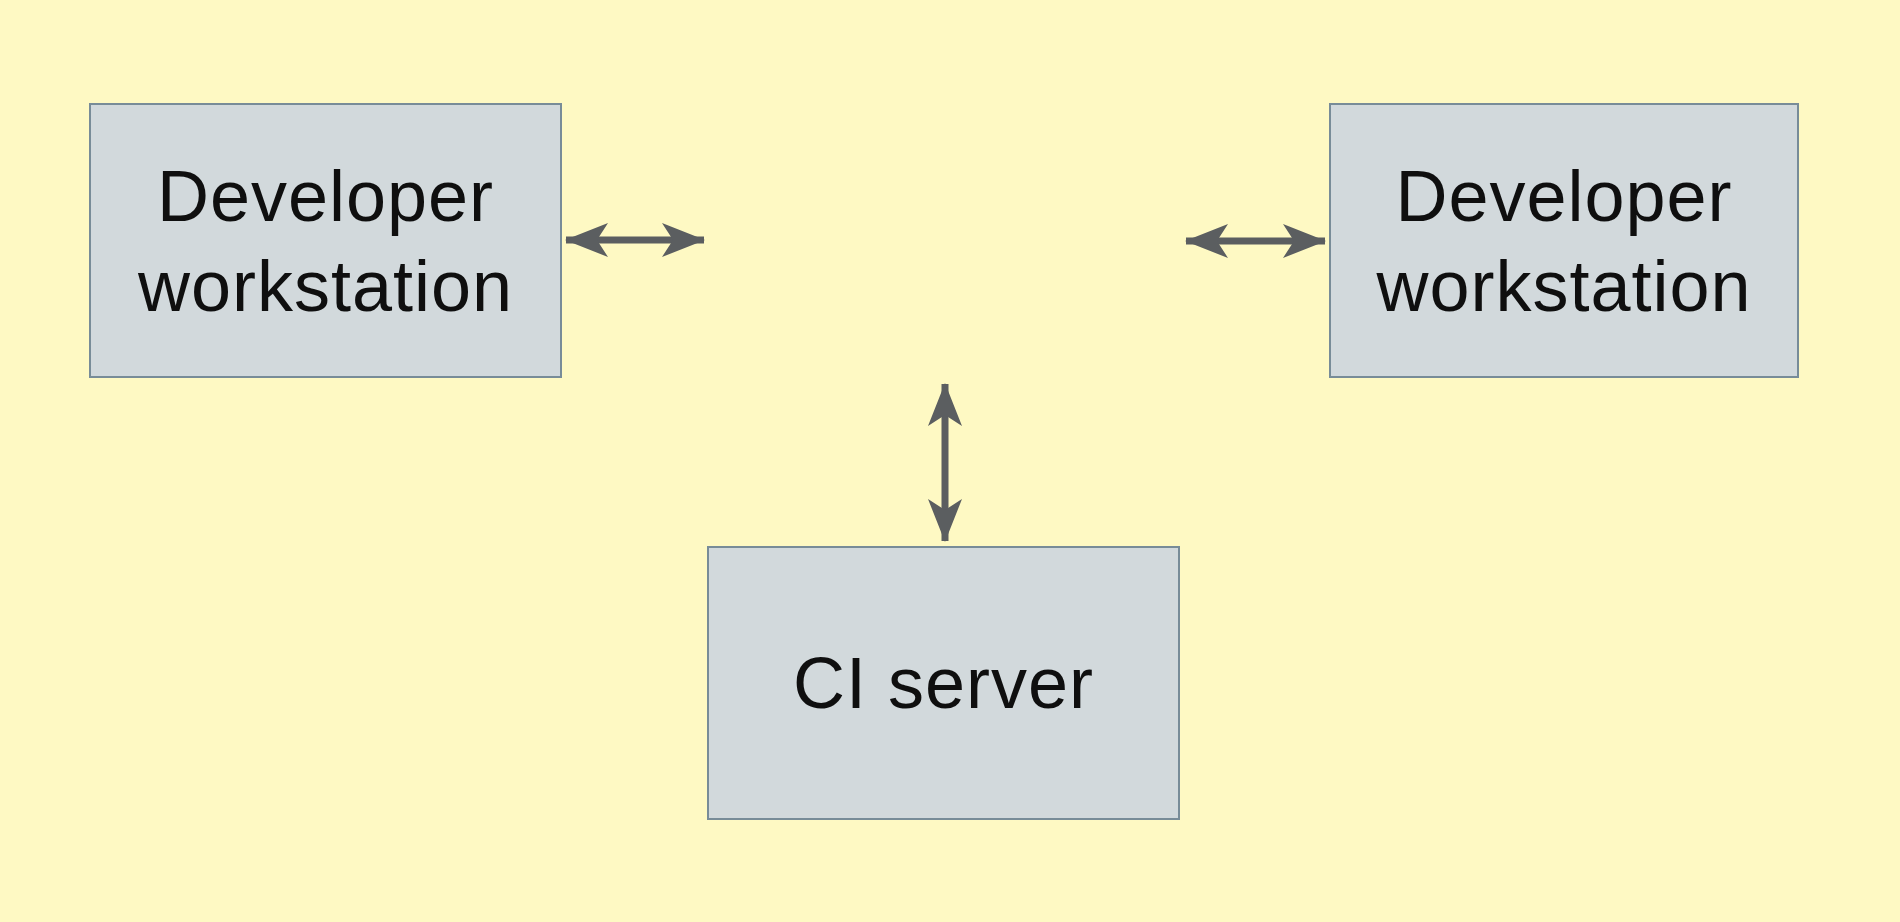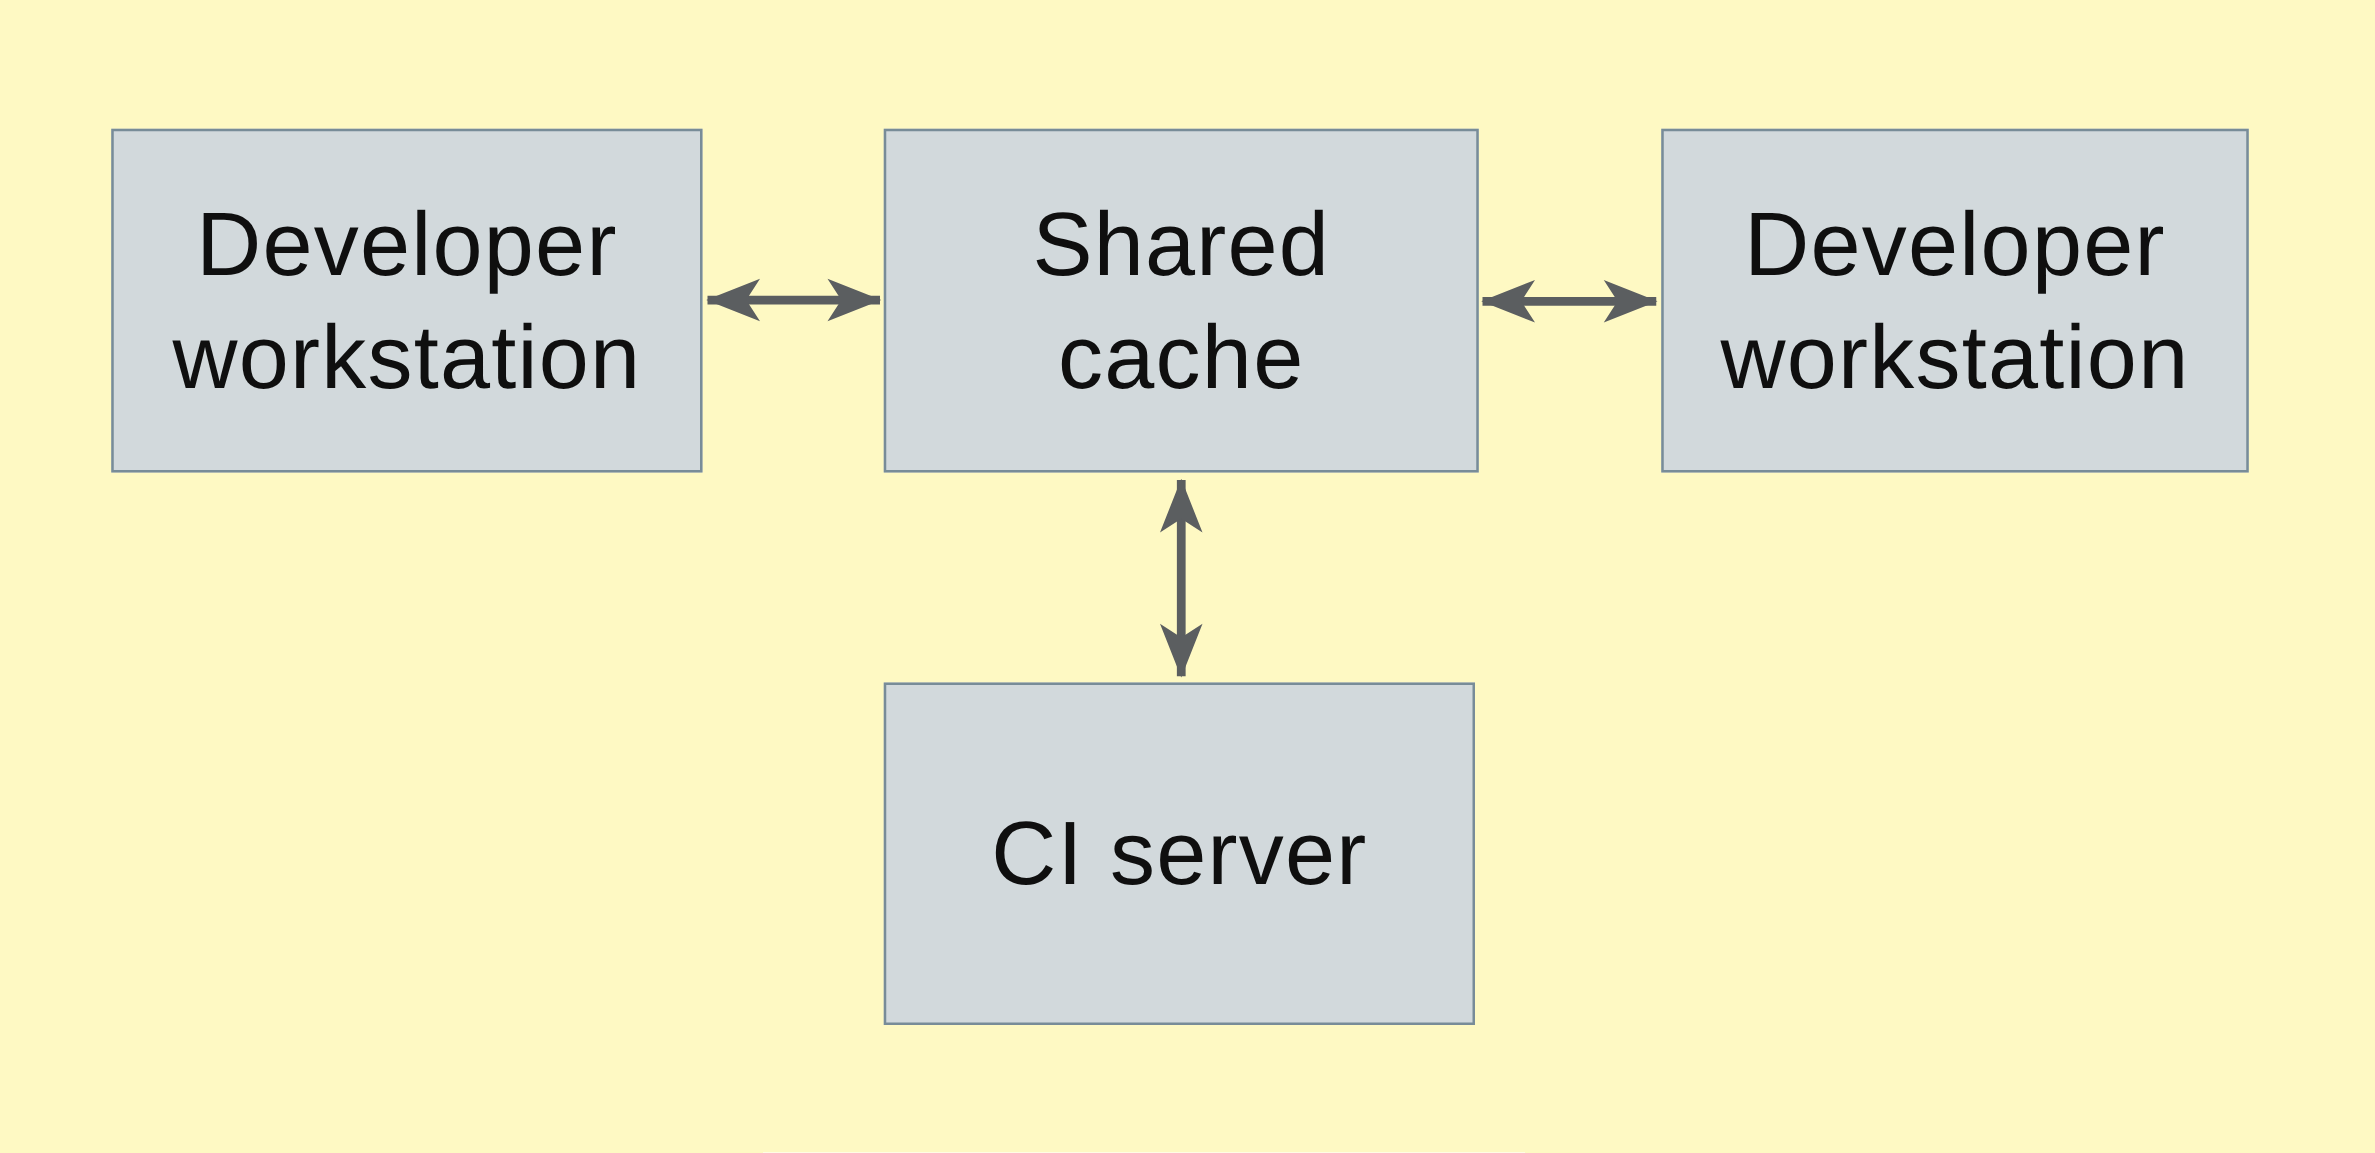--- a/index.html
+++ b/index.html
@@ -63,24 +63,20 @@
     <line x1="1186" y1="241" x2="1325" y2="241" stroke-width="7" marker-start="url(#arrowhead)" marker-end="url(#arrowhead)" stroke="#5b5e60"></line>
 
     <line x1="945" y1="384" x2="945" y2="541" stroke-width="7" marker-start="url(#arrowhead)" marker-end="url(#arrowhead)" stroke="#5b5e60"></line>
   </svg>
 
   <div class="node node-dev-left">
     <span class="label">Developer
 workstation</span>
   </div>
 
-  <div class="node node-shared">
-    <span class="label">Shared
-cache</span>
-  </div>
 
   <div class="node node-dev-right">
     <span class="label">Developer
 workstation</span>
   </div>
 
   <div class="node node-ci">
     <span class="label">CI server</span>
   </div>
 

